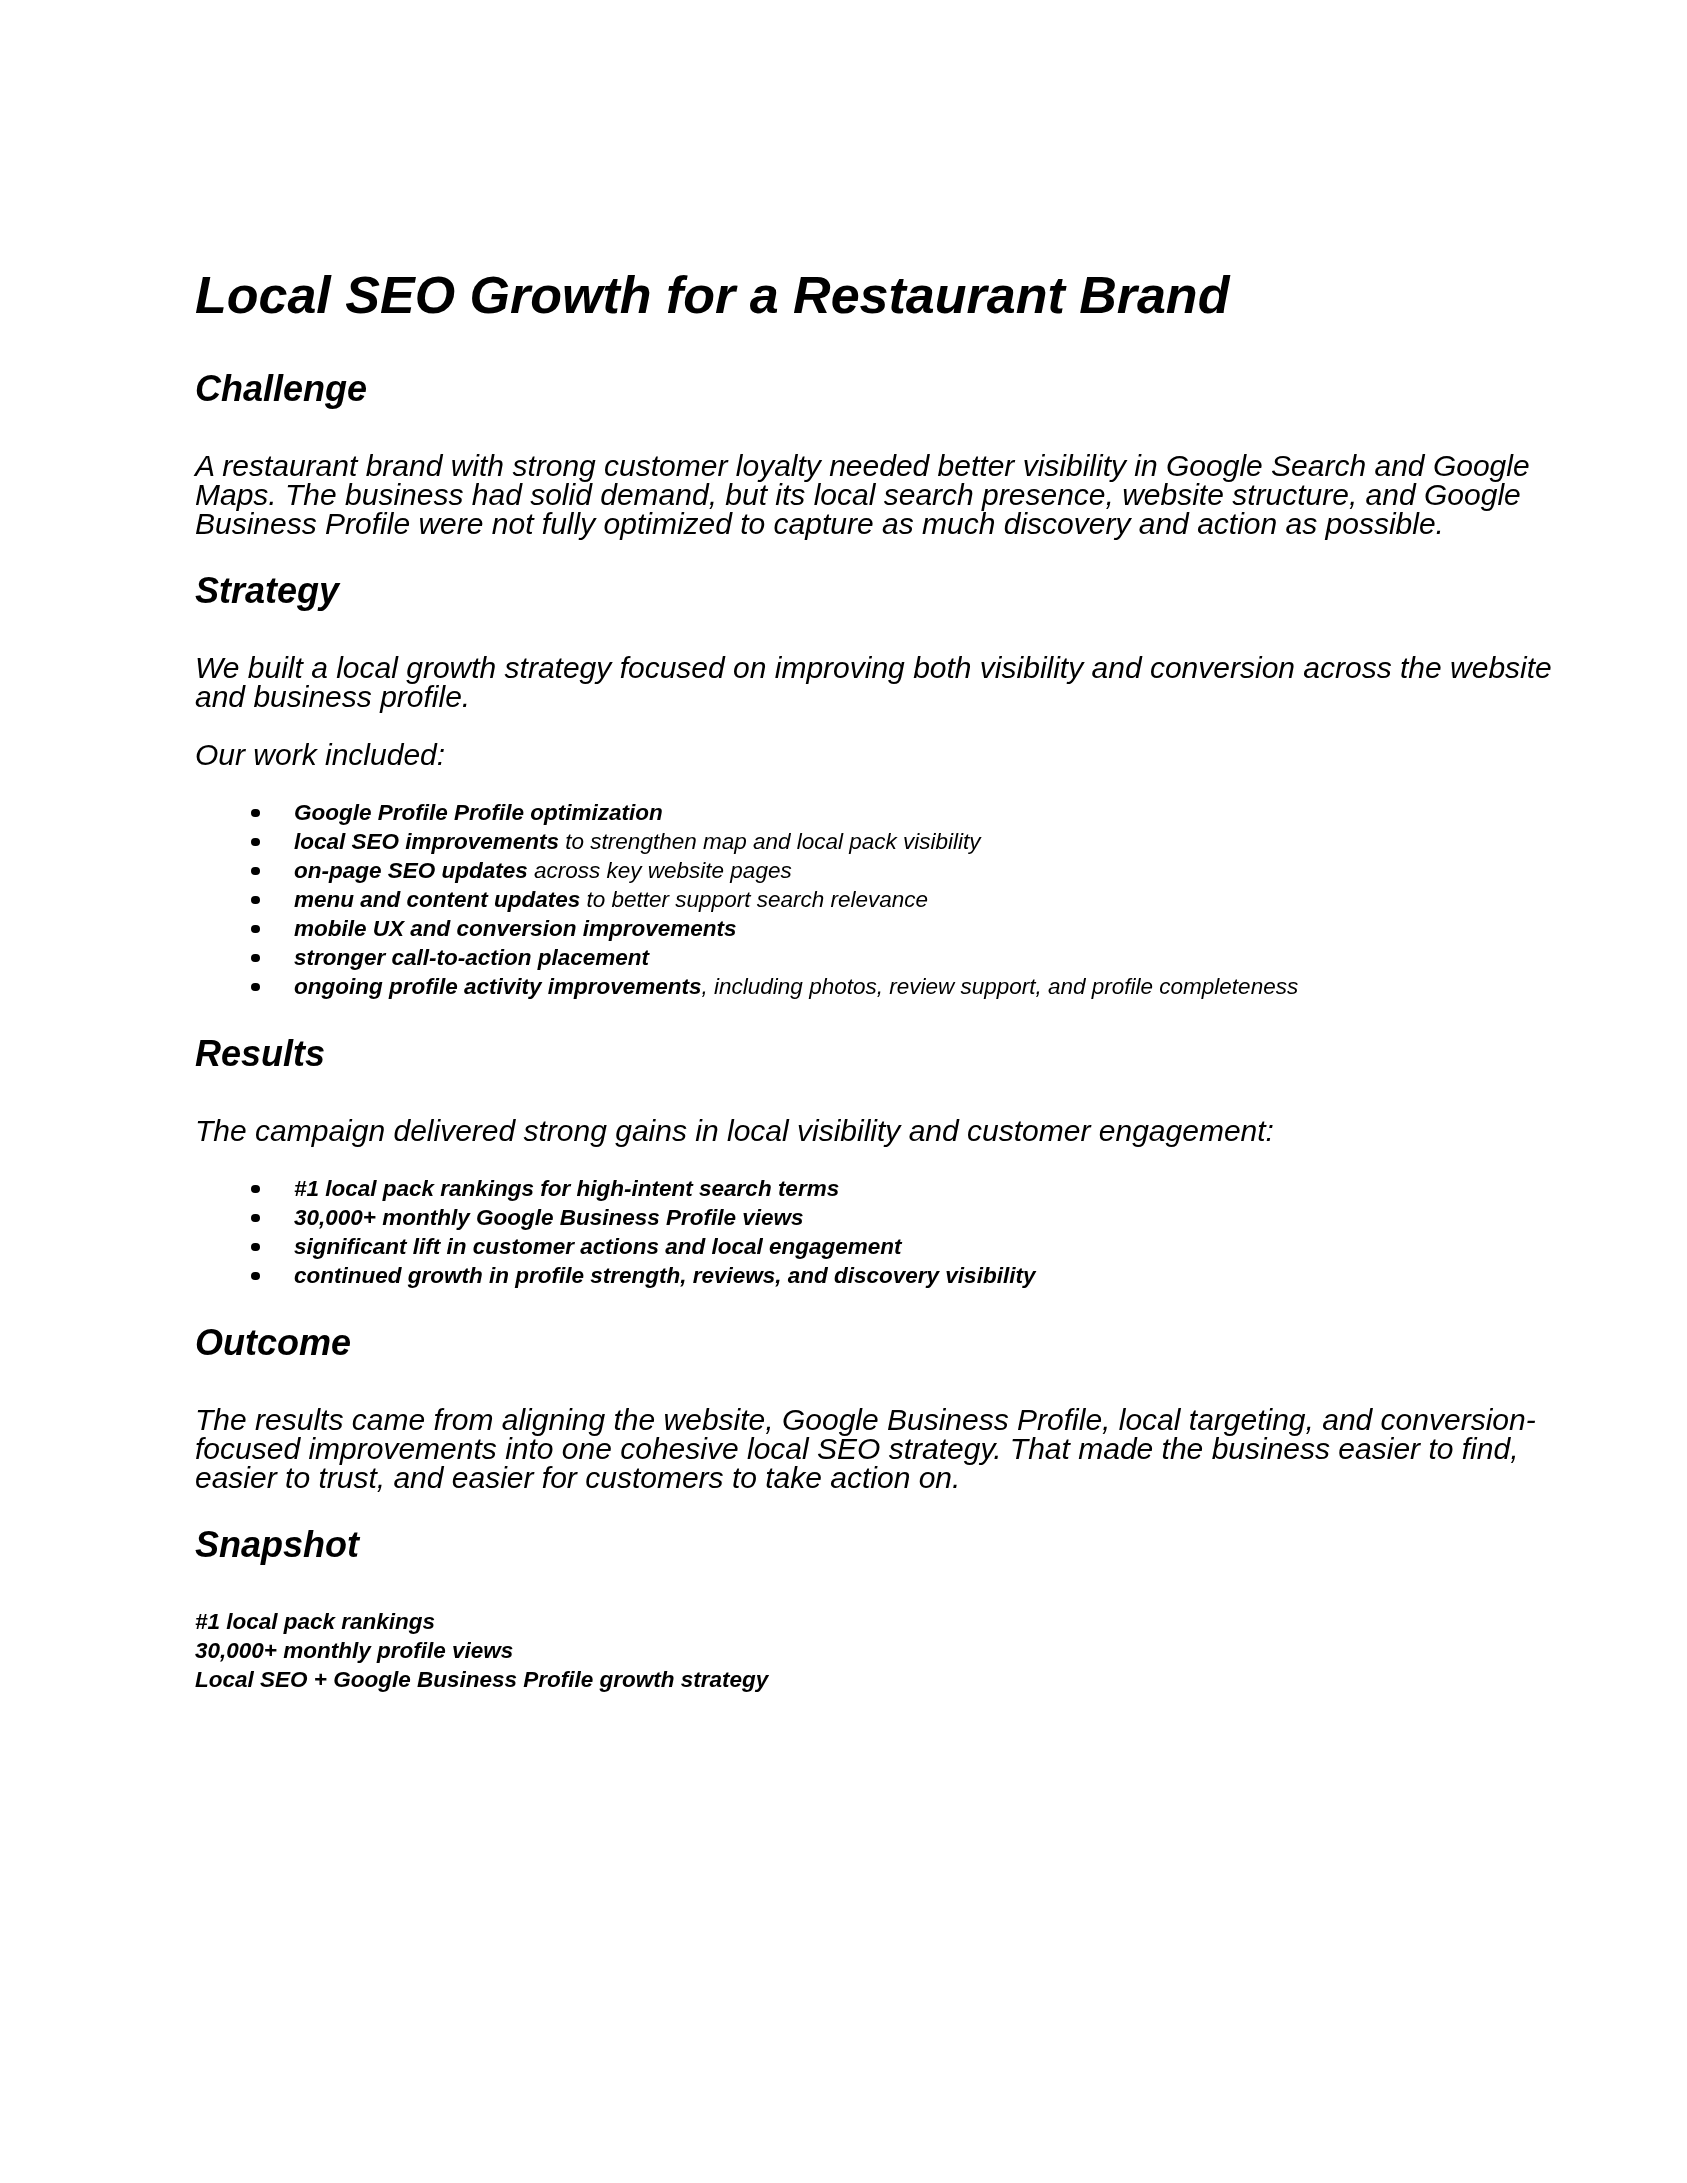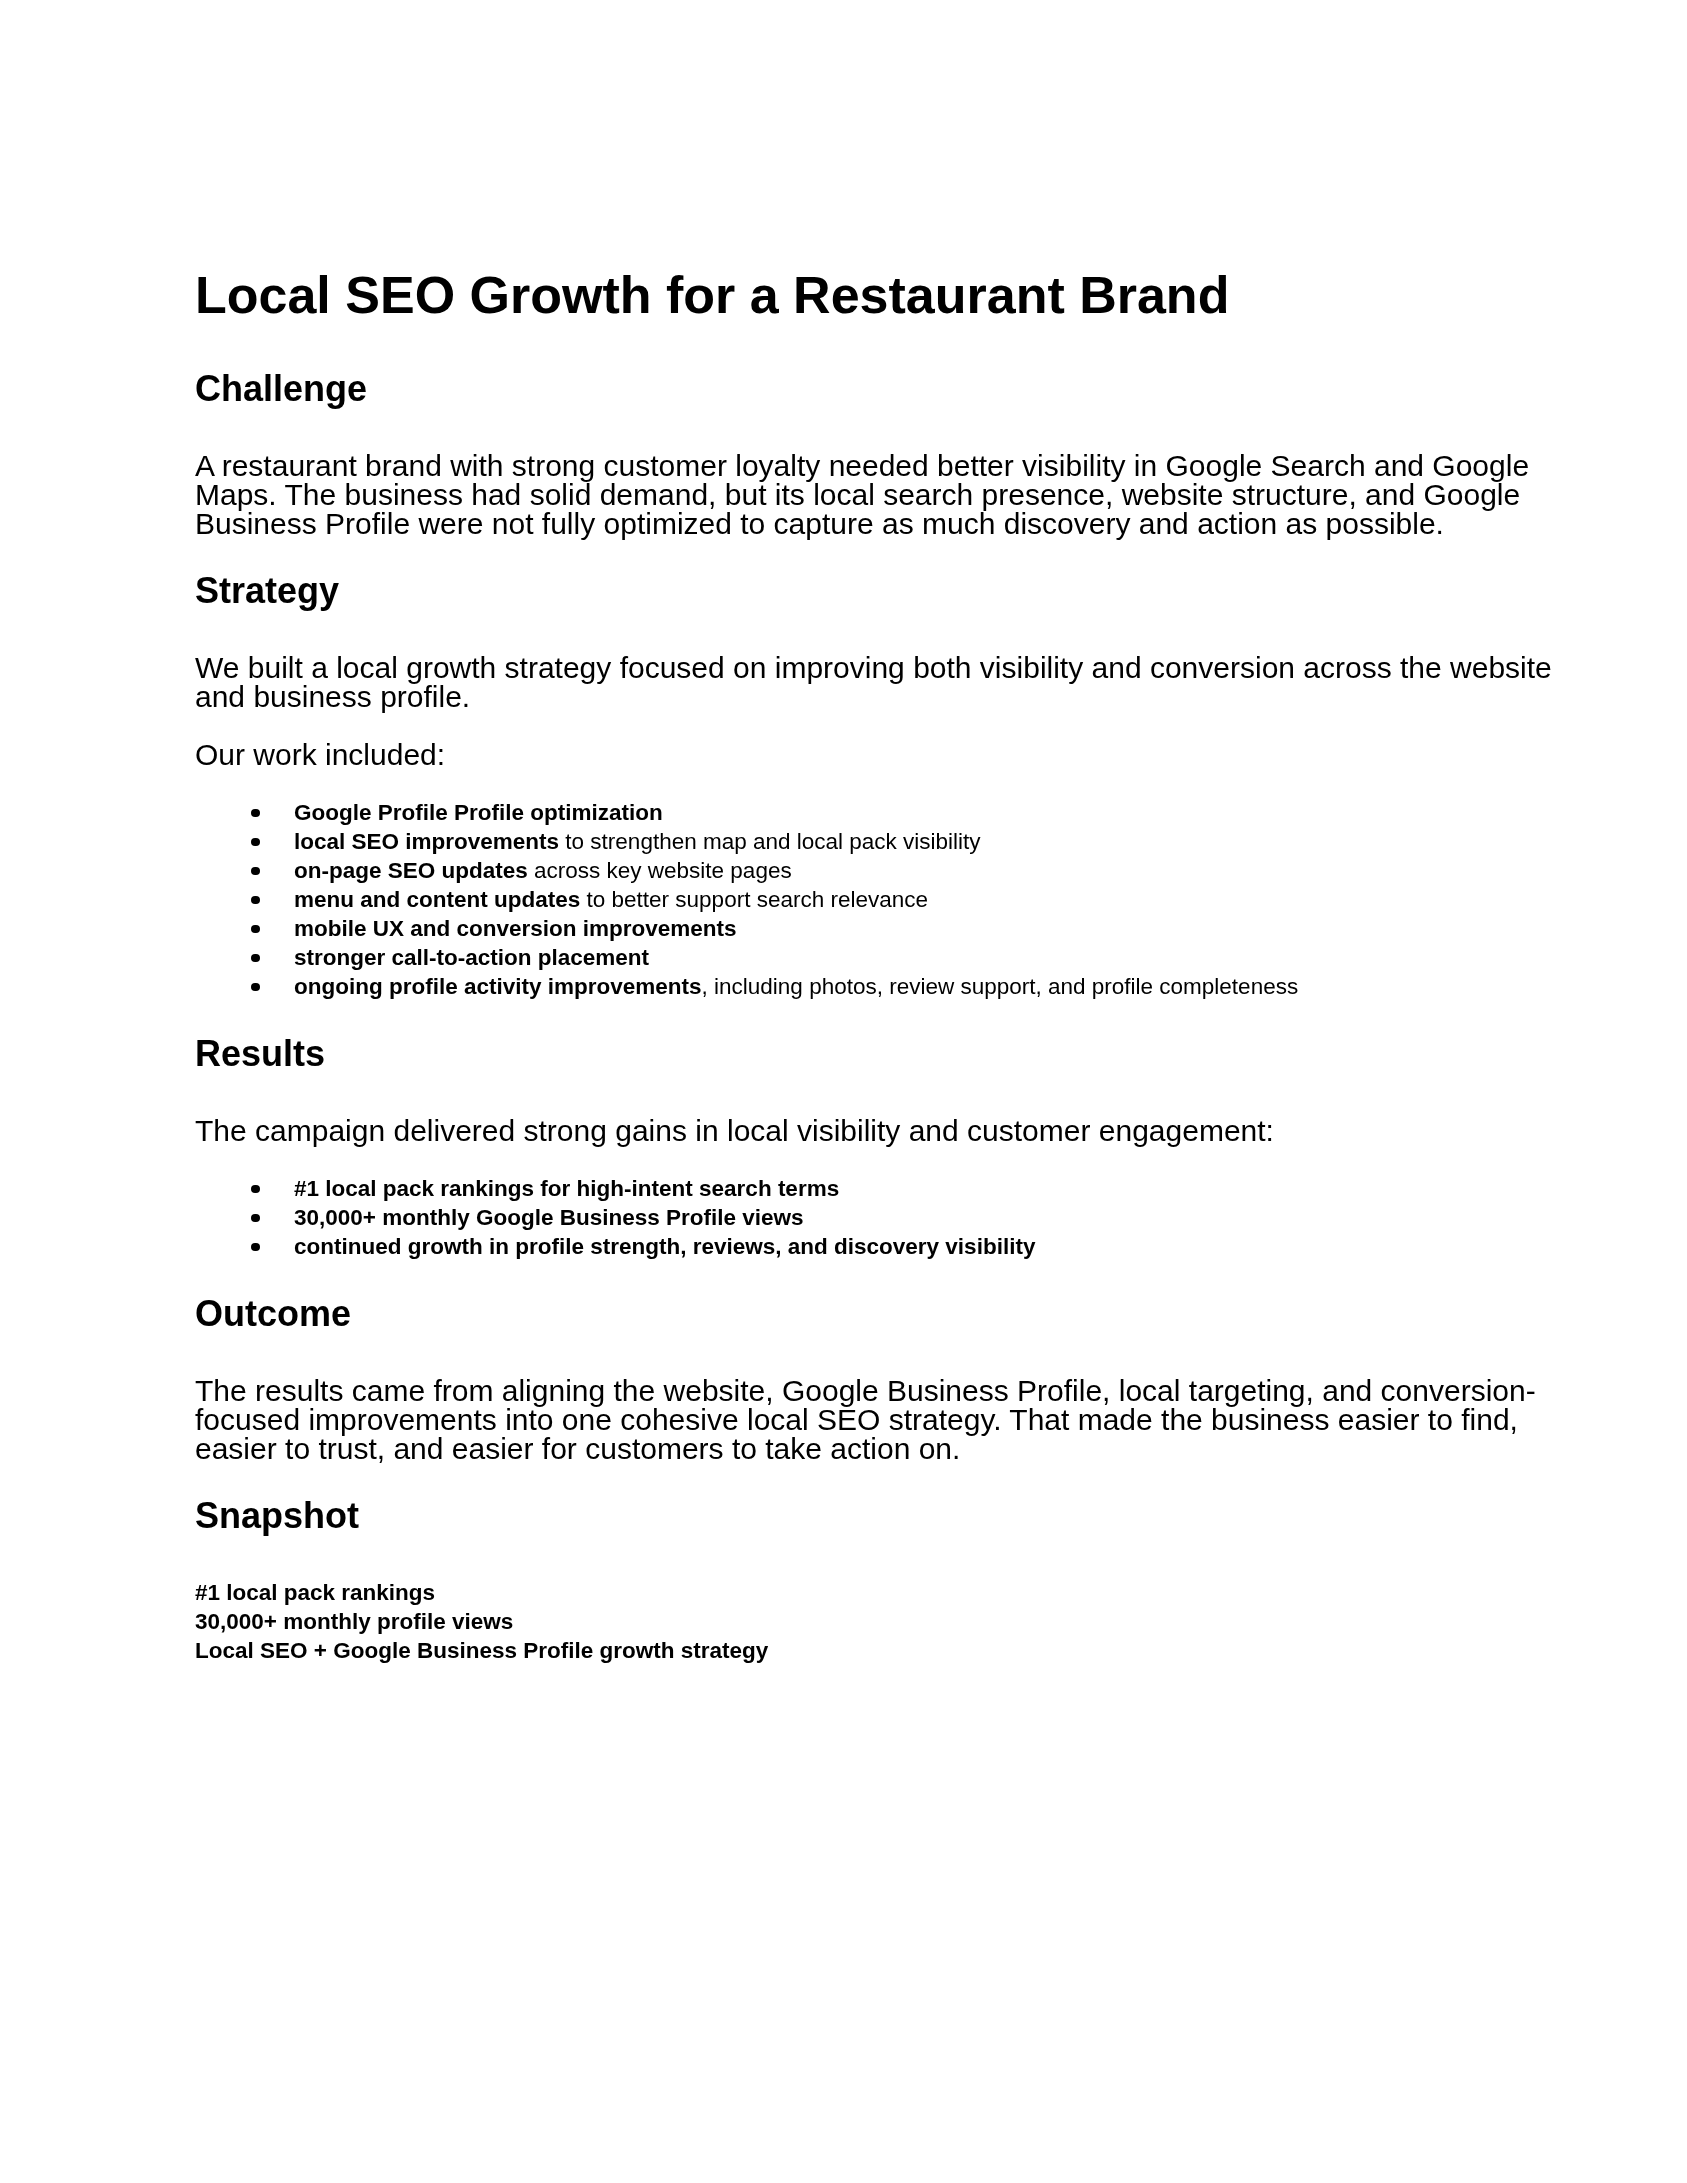--- a/index.html
+++ b/index.html
@@ -10,20 +10,21 @@
   .page {
     position: relative;
     width: 1687px;
     height: 2183px;
     background: #ffffff;
     overflow: hidden;
     box-sizing: border-box;
     padding: 265px 116px 0 195px;
     font-family: "Liberation Sans", "DejaVu Sans", sans-serif;
     color: #000000;
+    font-style: italic;
   }
   h1.doc-title {
     font-size: 52px;
     line-height: 60px;
     font-weight: 700;
     margin: 0 0 40px 0;
     letter-spacing: 0;
   }
   h2.section-heading {
     font-size: 36px;
@@ -89,20 +90,21 @@
           <li><span class="bullet-dot"></span><span class="bold-seg">stronger call-to-action placement</span></li>
           <li><span class="bullet-dot"></span><span class="bold-seg">ongoing profile activity improvements</span><span class="rest-seg">, including photos, review support, and profile completeness</span></li>
         </ul>
       </section>
       <section>
         <h2 class="section-heading">Results</h2>
         <p class="body-para">The campaign delivered strong gains in local visibility and customer engagement:</p>
         <ul class="bullet-list">
           <li><span class="bullet-dot"></span><span class="bold-seg">#1 local pack rankings for high-intent search terms</span></li>
           <li><span class="bullet-dot"></span><span class="bold-seg">30,000+ monthly Google Business Profile views</span></li>
+          <li><span class="bullet-dot"></span><span class="bold-seg">significant lift in customer actions and local engagement</span></li>
           <li><span class="bullet-dot"></span><span class="bold-seg">continued growth in profile strength, reviews, and discovery visibility</span></li>
         </ul>
       </section>
       <section>
         <h2 class="section-heading">Outcome</h2>
         <p class="body-para">The results came from aligning the website, Google Business Profile, local targeting, and conversion-focused improvements into one cohesive local SEO strategy. That made the business easier to find, easier to trust, and easier for customers to take action on.</p>
       </section>
       <section>
         <h2 class="section-heading">Snapshot</h2>
         <div class="snap-block">

